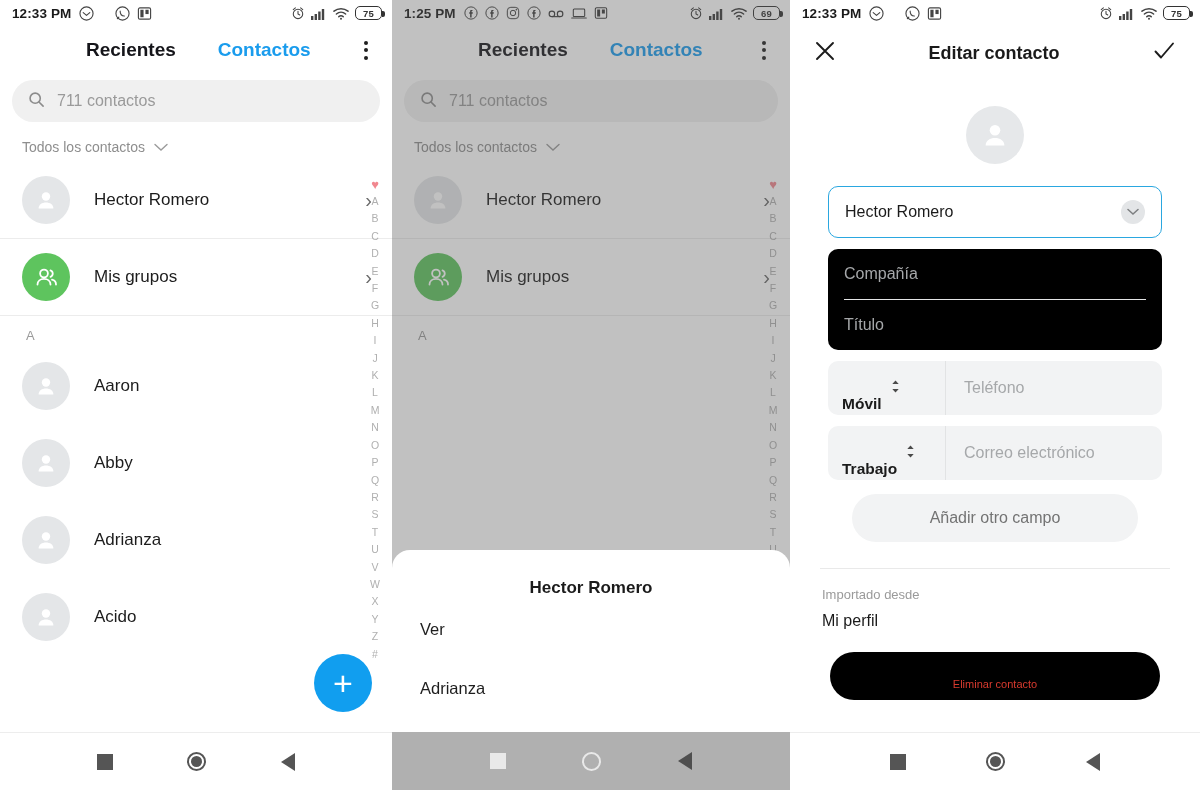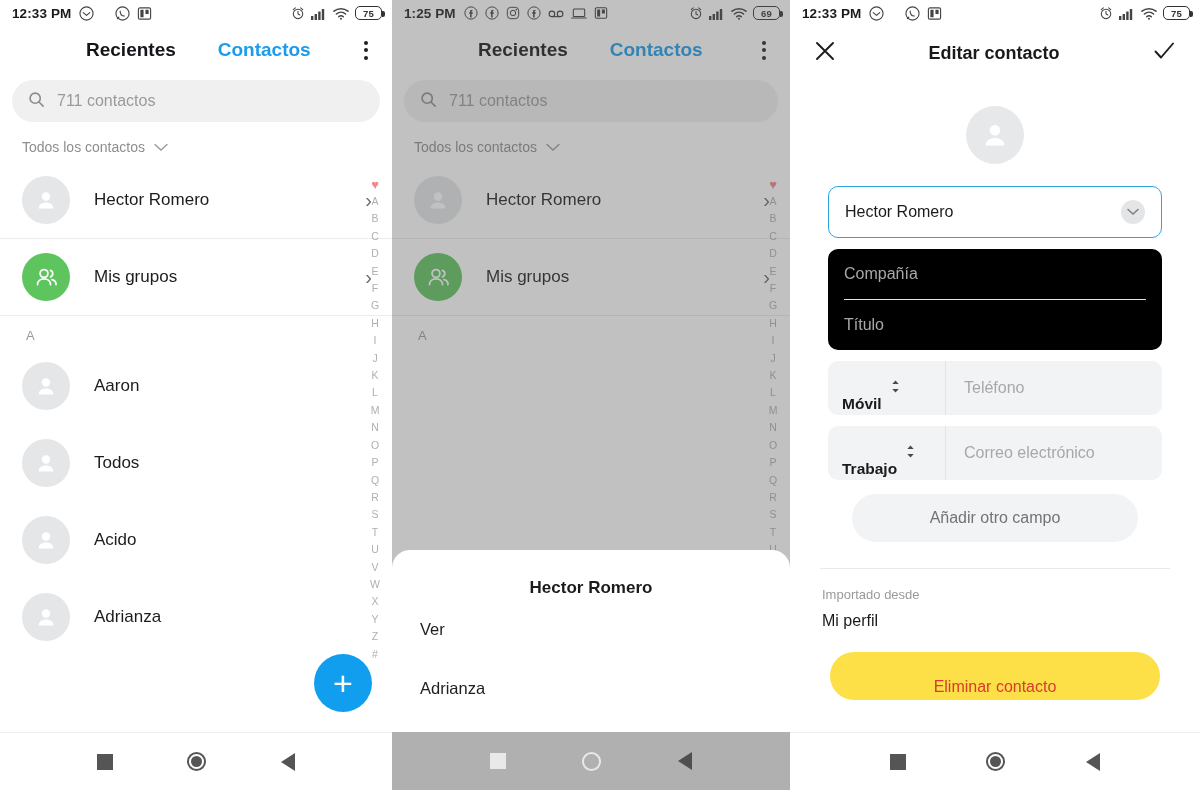--- a/index.html
+++ b/index.html
@@ -139,23 +139,23 @@
   .typerow { display: flex; background: #f2f3f4; border-radius: 10px; margin-bottom: 11px; height: 54px; overflow: hidden;}
   .typerow .tcell { width: 118px; display: flex; align-items: center; padding: 0 14px; gap: 8px;
                     border-right: 1px solid #e2e3e4; }
   .typerow .tcell .lbl { font-size: 15.5px; color: #1b1b1b; font-weight: bold; margin-top: 32px; }
   .typerow .vcell { flex: 1; display: flex; align-items: center; padding: 0 18px; }
   .addfield { background: #f2f3f4; border-radius: 24px; height: 48px; margin: 14px 62px 0 62px;
               display:flex; align-items:center; justify-content:center; font-size: 16px; color:#737373; }
   .hr { height:1px; background:#e9e9e9; margin: 26px 30px 0 30px; }
   .imp-lbl { font-size: 13px; color: #9a9a9a; padding: 18px 0 0 32px; }
   .imp-val { font-size: 16px; color: #1a1a1a; padding: 10px 0 0 32px; }
-  .delbtn { background:#fde047; border-radius: 24px; height: 48px; margin: 22px 40px 0 40px;
+  .delbtn { background:#000000; border-radius: 24px; height: 48px; margin: 22px 40px 0 40px;
             display:flex; align-items:flex-start; justify-content:center; padding-top: 26px;
-            color:#d83a2e; font-size: 16px; overflow:hidden; }
+            color:#d83a2e; font-size: 11px; overflow:hidden; }
 </style>
 </head>
 <body>
 
 <div class="stage">
 
   <div class="panel p1">
 
     <div class="statusbar">
       <span class="sb-time">12:33 PM</span>
@@ -276,39 +276,39 @@
         </span>
         <span class="name">Aaron</span>
       </div>
       <div class="crow compact">
         <span class="avatar">
           <svg width="26" height="26" viewBox="0 0 26 26">
               <circle cx="13" cy="9.5" r="4.2" fill="#fff"></circle>
               <path d="M5.6 21.5c0-4 3.4-6 7.4-6s7.4 2 7.4 6z" fill="#fff"></path>
             </svg>
         </span>
-        <span class="name">Todos</span>
+        <span class="name">Abby</span>
       </div>
       <div class="crow compact">
         <span class="avatar">
           <svg width="26" height="26" viewBox="0 0 26 26">
               <circle cx="13" cy="9.5" r="4.2" fill="#fff"></circle>
               <path d="M5.6 21.5c0-4 3.4-6 7.4-6s7.4 2 7.4 6z" fill="#fff"></path>
             </svg>
         </span>
-        <span class="name">Acido</span>
+        <span class="name">Adrianza</span>
       </div>
       <div class="crow compact">
         <span class="avatar">
           <svg width="26" height="26" viewBox="0 0 26 26">
               <circle cx="13" cy="9.5" r="4.2" fill="#fff"></circle>
               <path d="M5.6 21.5c0-4 3.4-6 7.4-6s7.4 2 7.4 6z" fill="#fff"></path>
             </svg>
         </span>
-        <span class="name">Adrianza</span>
+        <span class="name">Acido</span>
       </div>
     </div>
 
     <div class="alpha" id="alpha1">
         <span class="heart">♥</span>
         <span>A</span>
         <span>B</span>
         <span>C</span>
         <span>D</span>
         <span>E</span>

